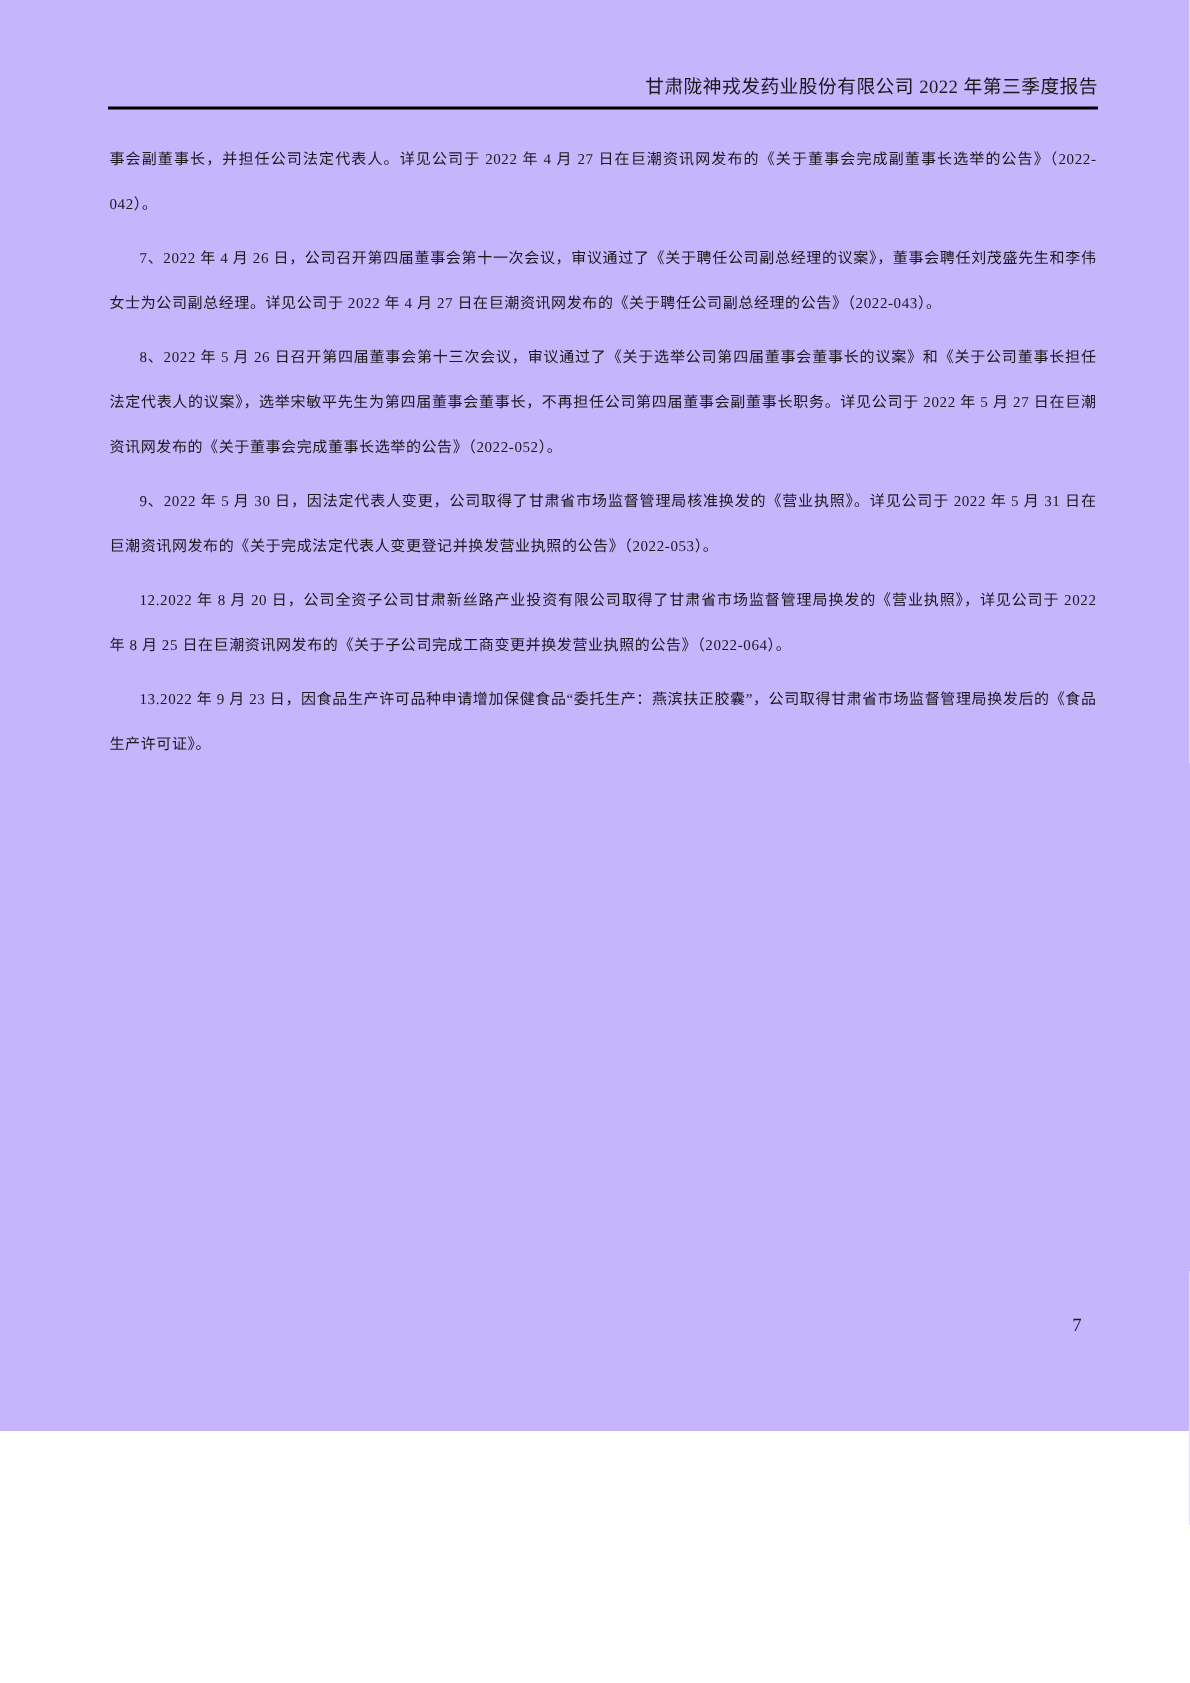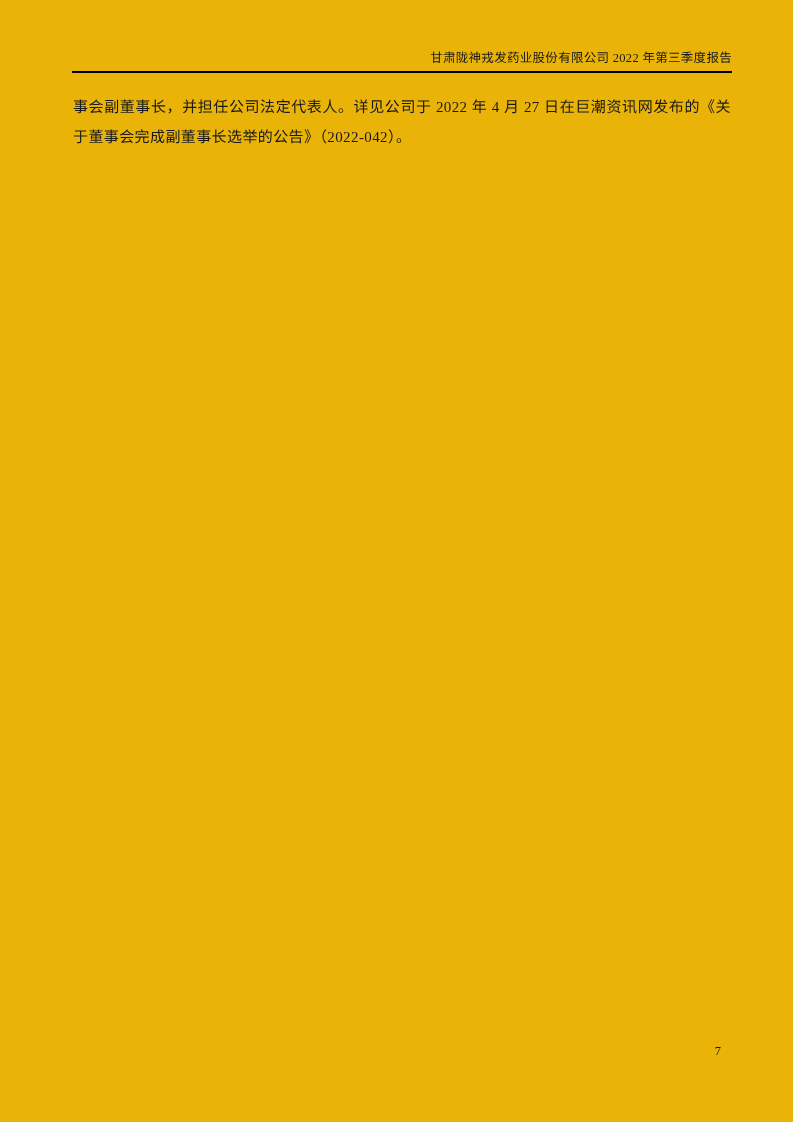--- a/index.html
+++ b/index.html
@@ -3,22 +3,22 @@
 <meta charset="utf-8">
 <style>
   html, body {
     margin: 0;
     padding: 0;
     background: #ffffff;
   }
   .page {
     position: relative;
     width: 793px;
-    height: 1122px;
-    background: #eab308;
+    height: 954px;
+    background: #c4b5fd;
     font-family: "Liberation Serif", "DejaVu Serif", serif;
     color: #1a1a1a;
     overflow: hidden;
     box-sizing: border-box;
   }
   .doc-header {
     position: absolute;
     left: 72px;
     right: 61px;
     top: 50px;
@@ -31,21 +31,21 @@
     line-height: 16px;
   }
   .doc-body {
     position: absolute;
     left: 73px;
     right: 62px;
     top: 92px;
   }
   .doc-body p {
     margin: 0;
-    font-size: 15px;
+    font-size: 10px;
     line-height: 30px;
     letter-spacing: 0.4px;
     text-align: justify;
     text-justify: inter-ideograph;
     text-indent: 2em;
     color: #1a1a1a;
   }
   .doc-body p + p {
     margin-top: 6px;
   }
@@ -64,17 +64,22 @@
 <body>
 
 <div class="page">
 
   <header class="doc-header">
     <span>甘肃陇神戎发药业股份有限公司 2022 年第三季度报告</span>
   </header>
 
   <main class="doc-body">
     <p class="continuation">事会副董事长，并担任公司法定代表人。详见公司于 2022 年 4 月 27 日在巨潮资讯网发布的《关于董事会完成副董事长选举的公告》（2022-042）。</p>
+    <p>7、2022 年 4 月 26 日，公司召开第四届董事会第十一次会议，审议通过了《关于聘任公司副总经理的议案》，董事会聘任刘茂盛先生和李伟女士为公司副总经理。详见公司于 2022 年 4 月 27 日在巨潮资讯网发布的《关于聘任公司副总经理的公告》（2022-043）。</p>
+    <p>8、2022 年 5 月 26 日召开第四届董事会第十三次会议，审议通过了《关于选举公司第四届董事会董事长的议案》和《关于公司董事长担任法定代表人的议案》，选举宋敏平先生为第四届董事会董事长，不再担任公司第四届董事会副董事长职务。详见公司于 2022 年 5 月 27 日在巨潮资讯网发布的《关于董事会完成董事长选举的公告》（2022-052）。</p>
+    <p>9、2022 年 5 月 30 日，因法定代表人变更，公司取得了甘肃省市场监督管理局核准换发的《营业执照》。详见公司于 2022 年 5 月 31 日在巨潮资讯网发布的《关于完成法定代表人变更登记并换发营业执照的公告》（2022-053）。</p>
+    <p>12.2022 年 8 月 20 日，公司全资子公司甘肃新丝路产业投资有限公司取得了甘肃省市场监督管理局换发的《营业执照》，详见公司于 2022 年 8 月 25 日在巨潮资讯网发布的《关于子公司完成工商变更并换发营业执照的公告》（2022-064）。</p>
+    <p>13.2022 年 9 月 23 日，因食品生产许可品种申请增加保健食品“委托生产：燕滨扶正胶囊”，公司取得甘肃省市场监督管理局换发后的《食品生产许可证》。</p>
   </main>
 
   <div class="page-number">7</div>
 
 </div>
 
 </body></html>

